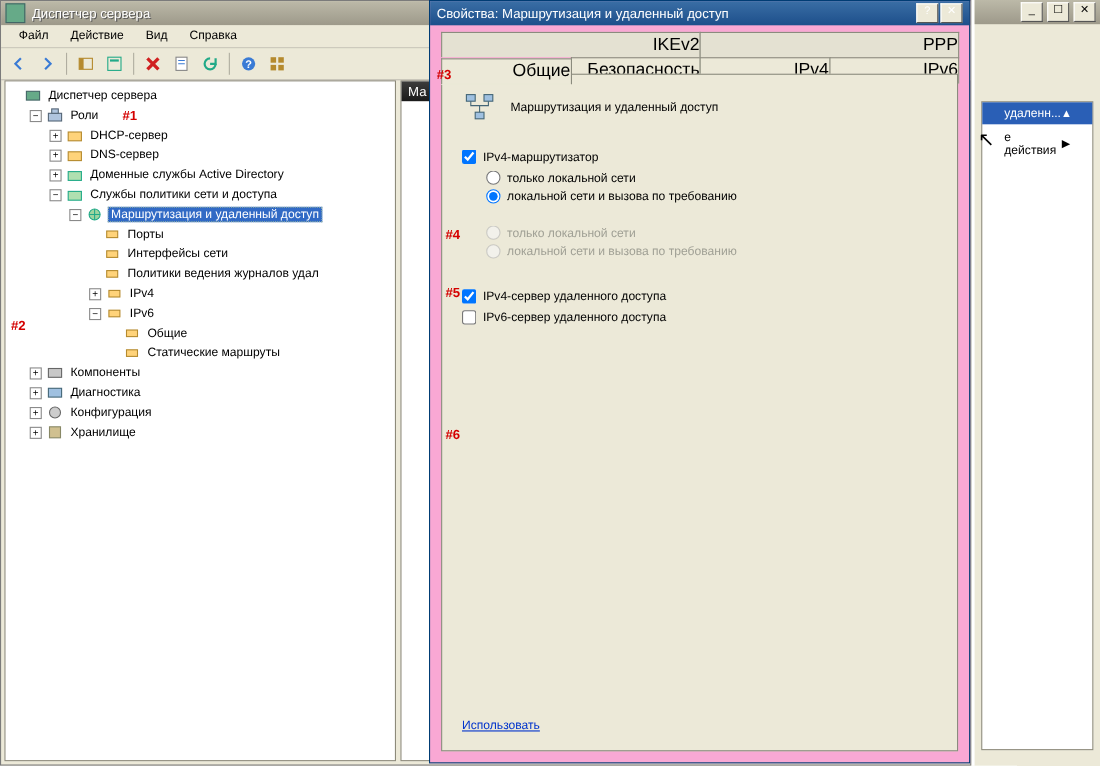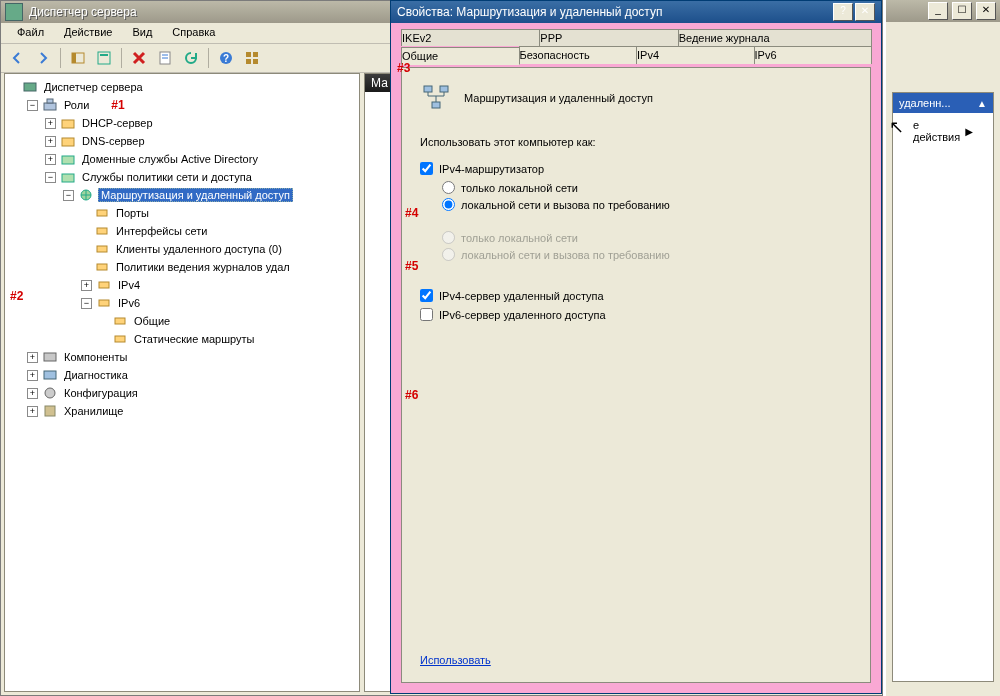--- a/index.html
+++ b/index.html
@@ -33,38 +33,38 @@
 
 .ic svg{width:16px;height:16px}
 
 
 .dlg{position:absolute;left:390px;top:0;width:492px;height:694px;background:#f9a8d4;border:1px solid #003c74;box-sizing:border-box;z-index:10}
 .dlg .dlg-title{height:22px;background:linear-gradient(#3a6ea5,#1d4f8b);color:#fff;display:flex;align-items:center;padding:0 6px;font-size:12px}
 .dlg .dlg-title .ttl{flex:1}
 .dbtn{width:18px;height:16px;background:#ece9d8;border:1px solid #fff;border-right-color:#555;border-bottom-color:#555;margin-left:2px;text-align:center;line-height:13px;font-family:Marlett,Arial;font-size:10px;cursor:pointer}
 .tabs{position:absolute;top:28px;left:10px;right:10px;height:40px}
 .tabrow{display:flex}
-.tab{border:1px solid #8b8b7e;border-bottom:0;background:#ece9d8;padding:2px 0;text-align:left;flex:1;cursor:pointer;font-size:11px;margin-right:-1px}
+.tab{border:1px solid #8b8b7e;border-bottom:0;background:#ece9d8;padding:2px 0;text-align:right;flex:1;cursor:pointer;font-size:16px;margin-right:-1px}
 .tab.back{background:#e4e1d2}
 .tab.sel{background:#ece9d8;position:relative;top:1px;z-index:2;border-bottom:1px solid #ece9d8}
 .tabbody{position:absolute;top:66px;left:10px;right:10px;bottom:10px;border:1px solid #8b8b7e;background:#ece9d8;padding:14px 18px;box-sizing:border-box}
 .hdr{display:flex;align-items:center;gap:12px;margin-bottom:22px}
 .hdr .hic{width:32px;height:32px;display:flex;align-items:center;justify-content:center}
 .chk{display:flex;align-items:center;margin:6px 0}
 .chk input{margin:0 6px 0 0}
 .rad{display:flex;align-items:center;margin:4px 0 4px 22px}
 .rad input{margin:0 6px 0 0}
 .rad.dis label{color:#a0a095}
 .link{color:#0033cc;text-decoration:underline;cursor:pointer;position:absolute;bottom:16px;left:18px}
 
 
 .rside{position:absolute;left:886px;top:0;width:114px;height:696px;background:#ece9d8}
 .rside .rtop{height:22px;background:linear-gradient(#bcb9a8,#9d998a);display:flex;justify-content:flex-end;gap:2px;align-items:center;padding-right:4px}
 .rside .rbody{background:#fff;border:1px solid #8d8a7a;margin:2px;position:absolute;top:90px;left:4px;right:4px;height:590px;box-sizing:border-box}
-.bluebar{background:#2a5fb6;color:#fff;padding:4px 6px;display:flex;align-items:center;justify-content:space-between}
+.bluebar{background:#2a5fb6;color:#fff;padding:4px 20px;display:flex;align-items:center;justify-content:space-between}
 .bluebar .chv{font-size:10px}
 .actline{padding:6px 20px;display:flex;align-items:center;justify-content:space-between;cursor:pointer}
 .actline .ar{font-size:10px}
 .rside .cursor{position:absolute;left:3px;top:116px;font-size:18px;color:#000;z-index:30}
 
 
 .headerstrip{height:18px;background:linear-gradient(#3c3c3c,#1a1a1a);color:#fff;padding-left:6px;line-height:18px;font-size:12px}
 </style>
 </head>
 <body>
@@ -250,31 +250,20 @@
                               </div>
                             </li>
                           <li>
                               <div class="node">
                                 <span class="ex blank"></span>
                                 <span class="ic">
                                   <svg viewBox="0 0 16 16">
                                     <rect x="3" y="5" width="10" height="6" fill="#ffd37a" stroke="#b58a2e"></rect>
                                   </svg>
                                 </span>
-                                <span class="lbl">Клиенты удаленного доступа (0)</span>
-                              </div>
-                            </li>
-                          <li>
-                              <div class="node">
-                                <span class="ex blank"></span>
-                                <span class="ic">
-                                  <svg viewBox="0 0 16 16">
-                                    <rect x="3" y="5" width="10" height="6" fill="#ffd37a" stroke="#b58a2e"></rect>
-                                  </svg>
-                                </span>
                                 <span class="lbl">Политики ведения журналов удал</span>
                               </div>
                             </li>
                           <li>
                               <div class="node">
                                 <span class="ex">+</span>
                                 <span class="ic">
                                   <svg viewBox="0 0 16 16">
                                     <rect x="3" y="5" width="10" height="6" fill="#ffd37a" stroke="#b58a2e"></rect>
                                   </svg>
@@ -388,21 +377,20 @@
 
   <span class="ann-abs" style="left:6px;top:60px">#3</span>
   <span class="ann-abs" style="left:14px;top:205px">#4</span>
   <span class="ann-abs" style="left:14px;top:258px">#5</span>
   <span class="ann-abs" style="left:14px;top:387px">#6</span>
 
   <div class="tabs">
     <div class="tabrow">
       <div class="tab back">IKEv2</div>
       <div class="tab back">PPP</div>
-      <div class="tab back" style="flex:1.4">Ведение журнала</div>
     </div>
     <div class="tabrow">
       <div class="tab sel">Общие</div>
       <div class="tab">Безопасность</div>
       <div class="tab">IPv4</div>
       <div class="tab">IPv6</div>
     </div>
   </div>
 
   <div class="tabbody">
@@ -411,21 +399,20 @@
         <svg viewBox="0 0 32 32">
             <rect x="4" y="4" width="8" height="6" fill="#9fc0e0" stroke="#467"></rect>
             <rect x="20" y="4" width="8" height="6" fill="#9fc0e0" stroke="#467"></rect>
             <rect x="12" y="20" width="8" height="6" fill="#9fc0e0" stroke="#467"></rect>
             <path d="M8 10v4h16v-4M16 14v6" fill="none" stroke="#467"></path>
           </svg>
       </span>
       <span>Маршрутизация и удаленный доступ</span>
     </div>
 
-    <div style="margin-bottom:14px">Использовать этот компьютер как:</div>
 
     <div class="chk">
       <input type="checkbox" checked="" style="">
       <label>IPv4-маршрутизатор</label>
     </div>
     <div class="rad">
       <input type="radio" name="v4r" style="">
       <label>только локальной сети</label>
     </div>
     <div class="rad">
@@ -441,21 +428,21 @@
     </div>
     <div class="rad dis">
       <input type="radio" name="v6r" disabled="" style="">
       <label>локальной сети и вызова по требованию</label>
     </div>
 
     <div style="height:18px"></div>
 
     <div class="chk">
       <input type="checkbox" checked="" style="">
-      <label>IPv4-сервер удаленный доступа</label>
+      <label>IPv4-сервер удаленного доступа</label>
     </div>
     <div class="chk">
       <input type="checkbox" style="">
       <label>IPv6-сервер удаленного доступа</label>
     </div>
 
     <span class="link">Использовать</span>
   </div>
 </div>
 

